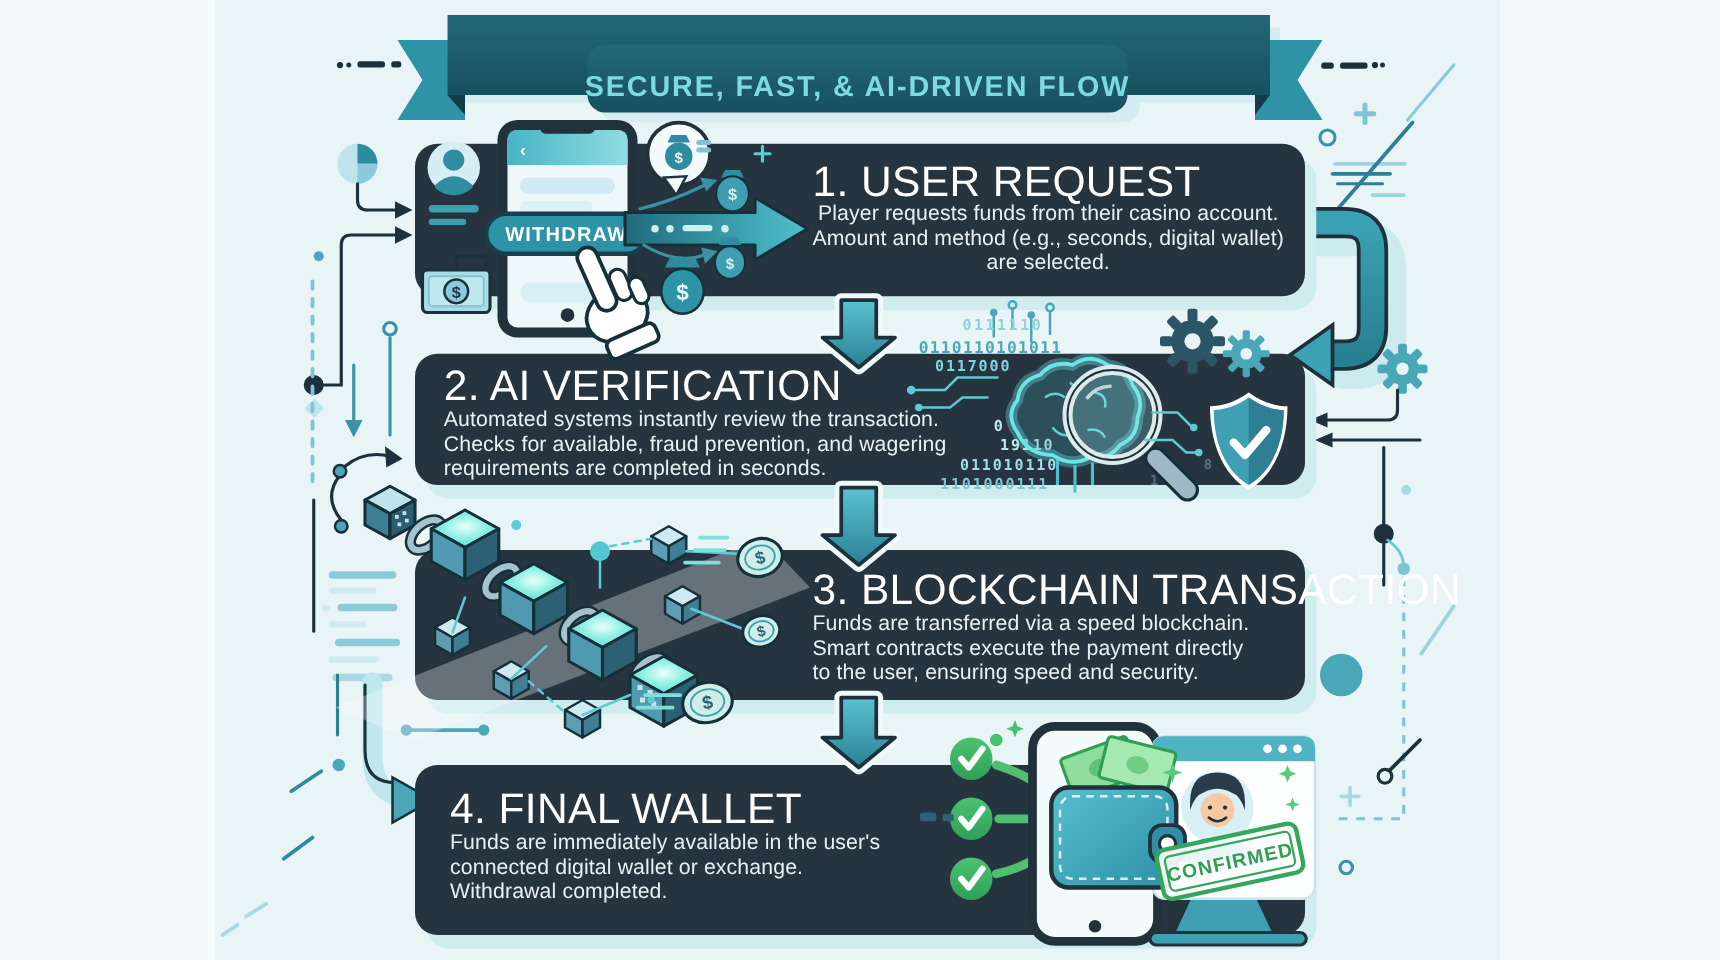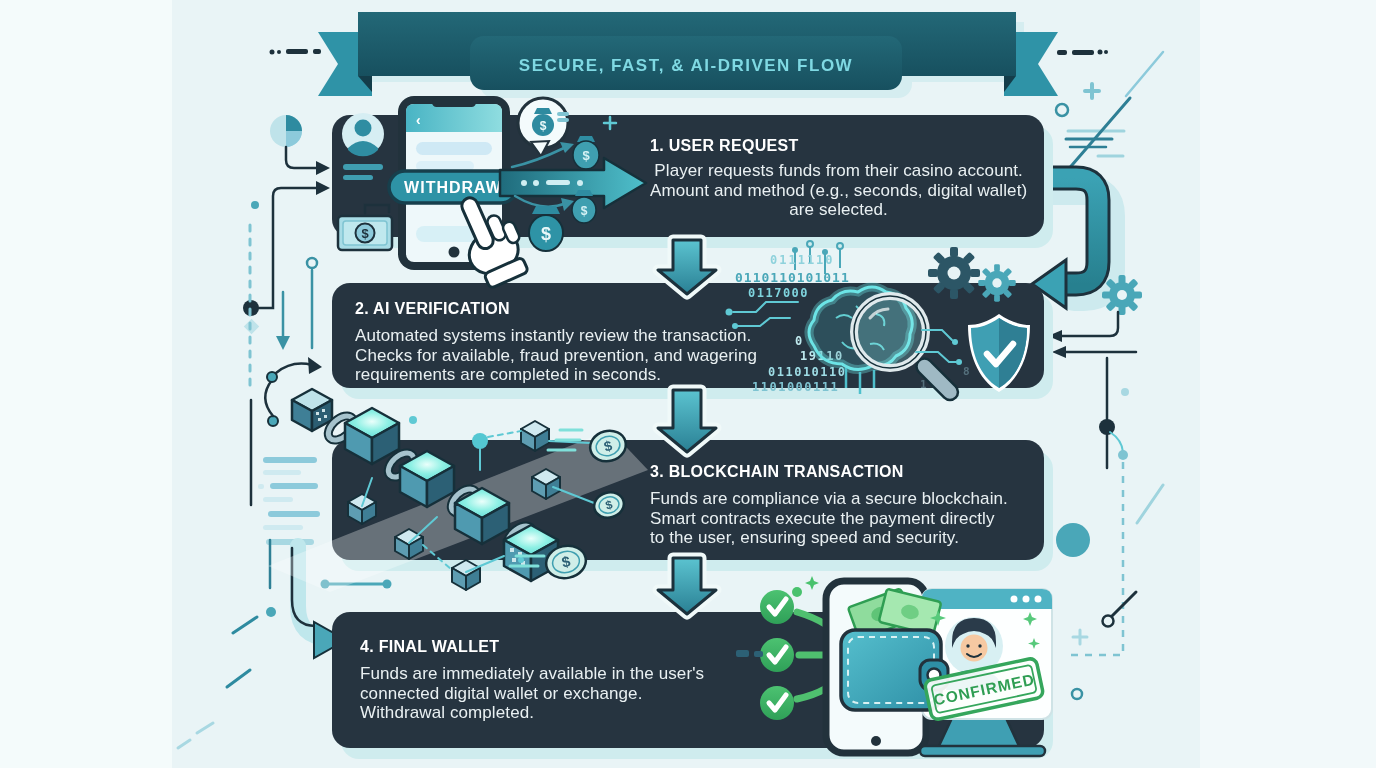--- a/index.html
+++ b/index.html
@@ -1,26 +1,26 @@
 <!DOCTYPE html>
 <html><head>
 <meta charset="utf-8">
 <style>
   html,body{margin:0;padding:0;background:#dfeef0;font-family:"Liberation Sans",sans-serif;}
   #stage{position:relative;width:1376px;height:768px;margin:0 auto;background:#e9f4f6;overflow:hidden;}
   .bgstrip{position:absolute;top:0;height:100%;}
   .panel{position:absolute;left:332px;width:712px;background:#263440;border-radius:18px;
          box-shadow:9px 11px 0 #cfecee;}
-  .step-title{position:absolute;font-weight:700;font-size:16px;line-height:26px;color:#ffffff;letter-spacing:.3px;white-space:nowrap;}
+  .step-title{position:absolute;font-weight:400;font-size:34px;line-height:26px;color:#ffffff;letter-spacing:.3px;white-space:nowrap;}
   .step-body{position:absolute;font-size:17px;line-height:19.5px;color:#e9f0f2;letter-spacing:.1px;}
   .step-body span{display:block;white-space:nowrap;}
   .banner-title{position:absolute;left:346px;width:680px;top:24px;text-align:center;
     font-weight:700;font-size:26px;color:#ffffff;letter-spacing:.2px;white-space:nowrap;}
   .banner-sub{position:absolute;left:346px;width:680px;top:56px;text-align:center;
-    font-weight:700;font-size:17px;color:#7fd9e3;letter-spacing:1.5px;white-space:nowrap;}
+    font-weight:700;font-size:23px;color:#7fd9e3;letter-spacing:1.5px;white-space:nowrap;}
   svg{position:absolute;overflow:visible;}
   svg text{font-family:"Liberation Sans",sans-serif;}
   text.mono{font-family:"DejaVu Sans Mono",monospace;font-weight:700;}
   .navyline{stroke:#1d313c;stroke-width:2.5;fill:none;stroke-linecap:round;}
   .tealline{stroke:#3a92a4;stroke-width:2.5;fill:none;stroke-linecap:round;}
   .lightline{stroke:#9fd4de;stroke-width:3;fill:none;stroke-linecap:round;}
   .circline{stroke:#5fc9d4;stroke-width:2;fill:none;stroke-linecap:round;}
   .navyhead{fill:#1d313c;}
   .tealhead{fill:#3a92a4;}
 </style>
@@ -202,21 +202,21 @@
 
   <div class="step-title" style="left:355px;top:296px;">2. AI VERIFICATION</div>
   <div class="step-body" style="left:355px;top:326px;">
     <span>Automated systems instantly review the transaction.</span>
     <span>Checks for available, fraud prevention, and wagering</span>
     <span>requirements are completed in seconds.</span>
   </div>
 
   <div class="step-title" style="left:650px;top:459px;">3. BLOCKCHAIN TRANSACTION</div>
   <div class="step-body" style="left:650px;top:489px;">
-    <span>Funds are compliance via a secure blockchain.</span>
+    <span>Funds are transferred via a speed blockchain.</span>
     <span>Smart contracts execute the payment directly</span>
     <span>to the user, ensuring speed and security.</span>
   </div>
 
   <div class="step-title" style="left:360px;top:634px;">4. FINAL WALLET</div>
   <div class="step-body" style="left:360px;top:664px;">
     <span>Funds are immediately available in the user's</span>
     <span>connected digital wallet or exchange.</span>
     <span>Withdrawal completed.</span>
   </div>

